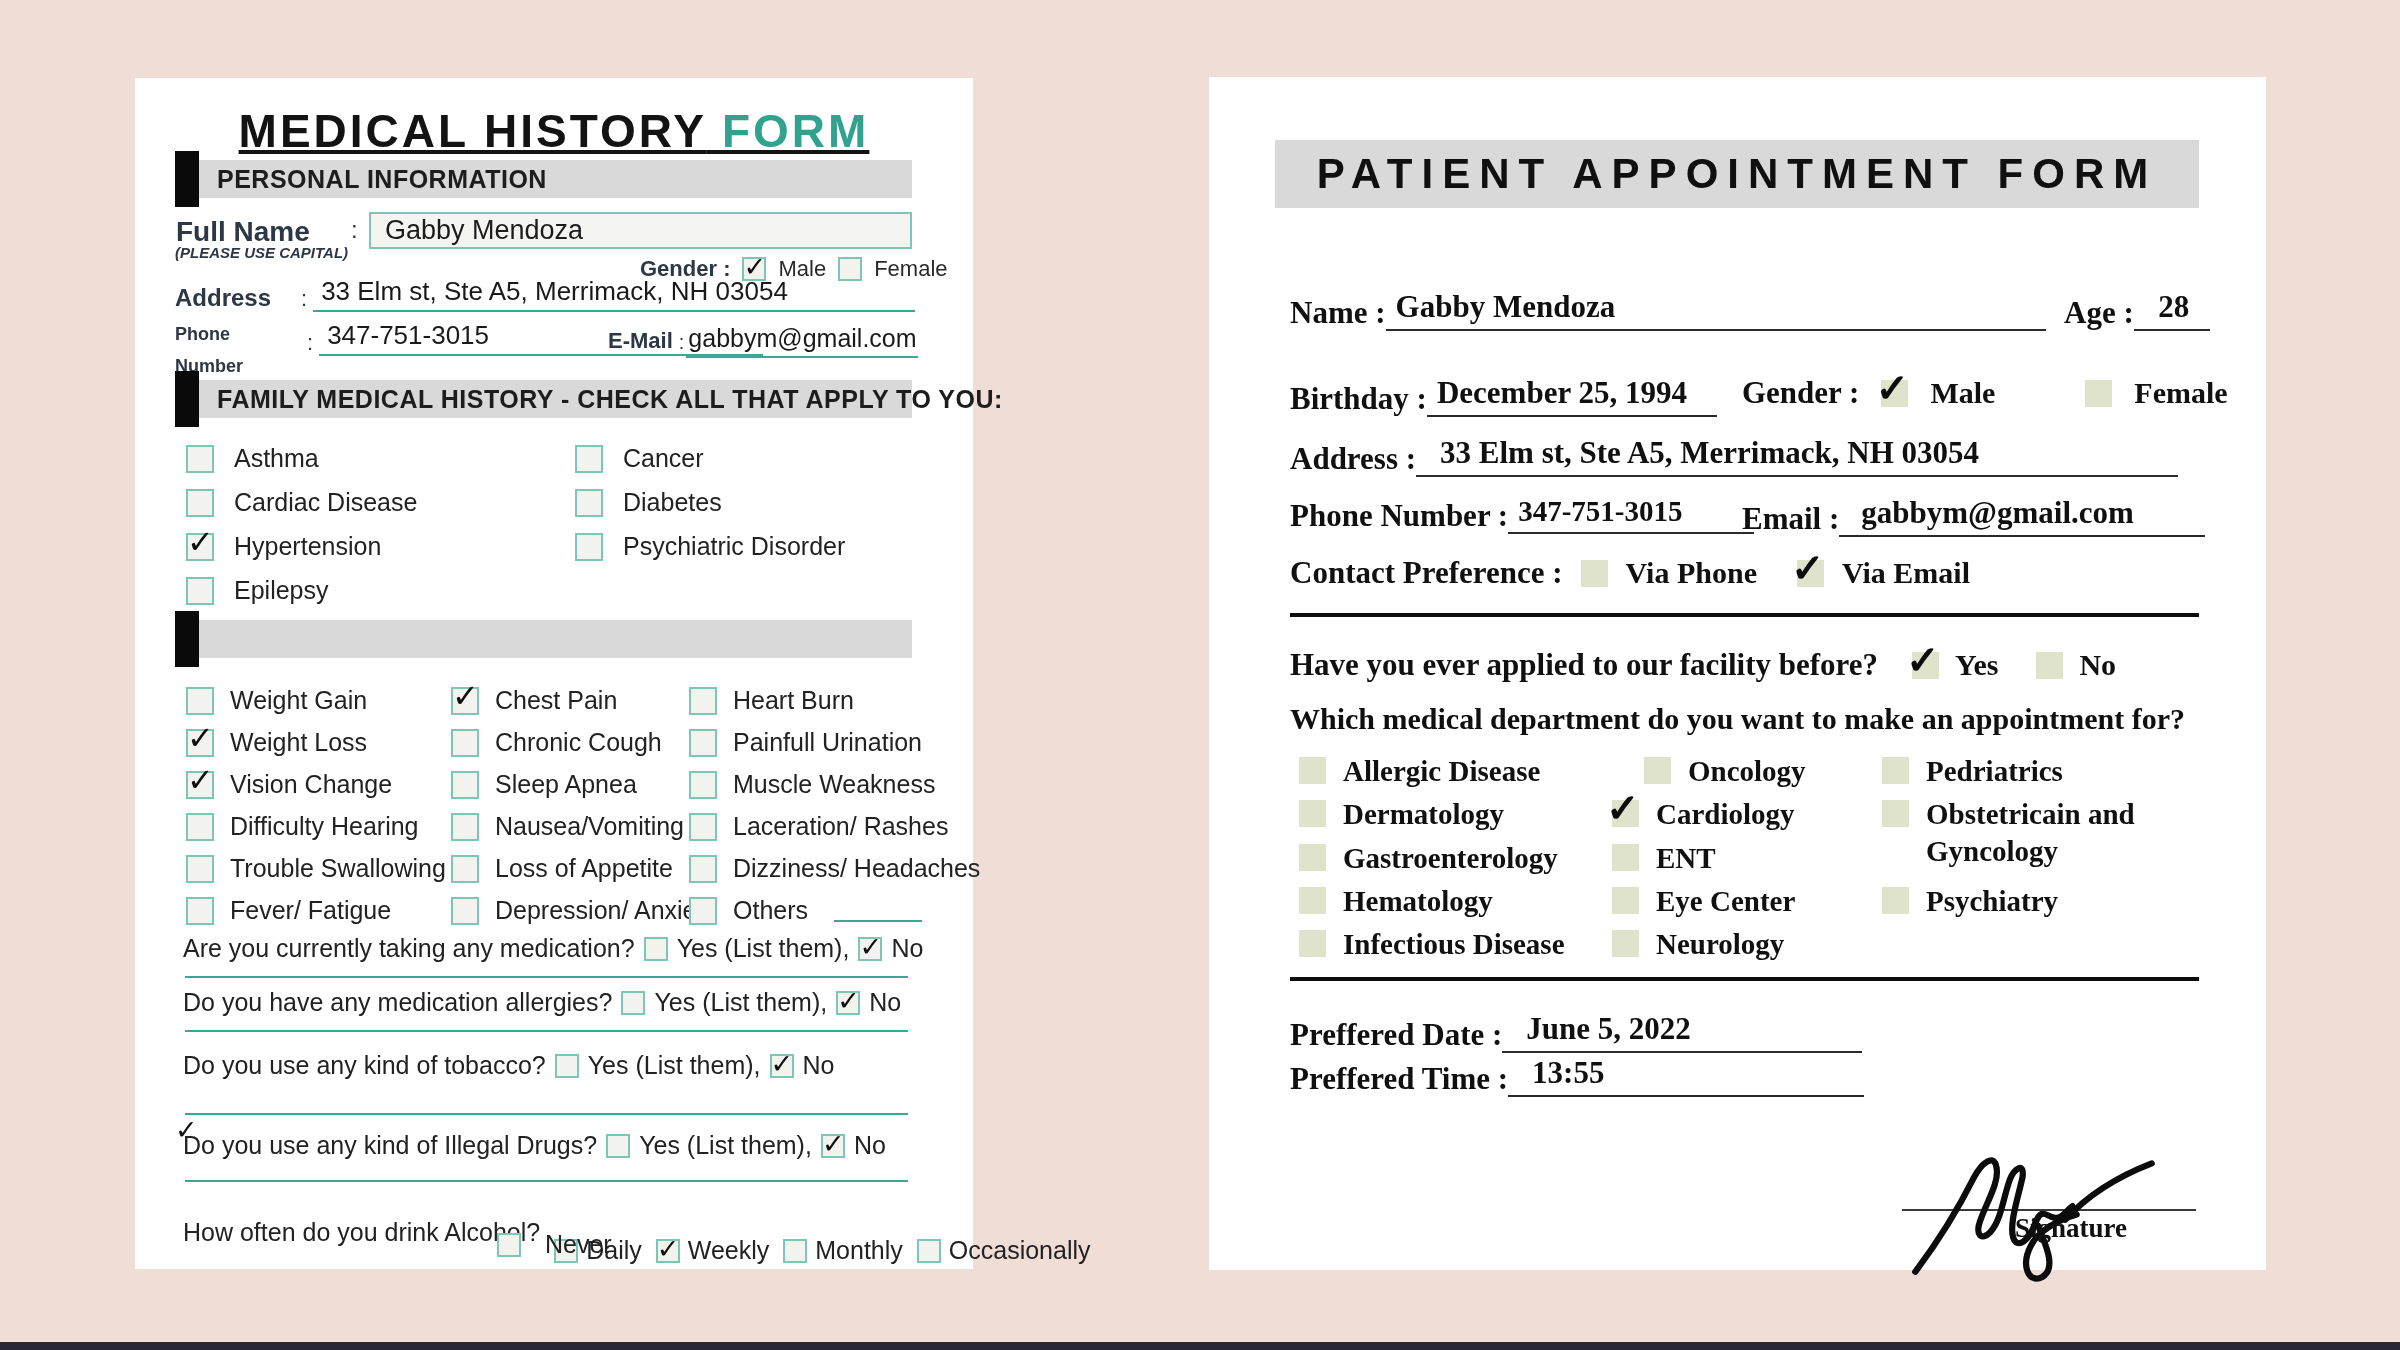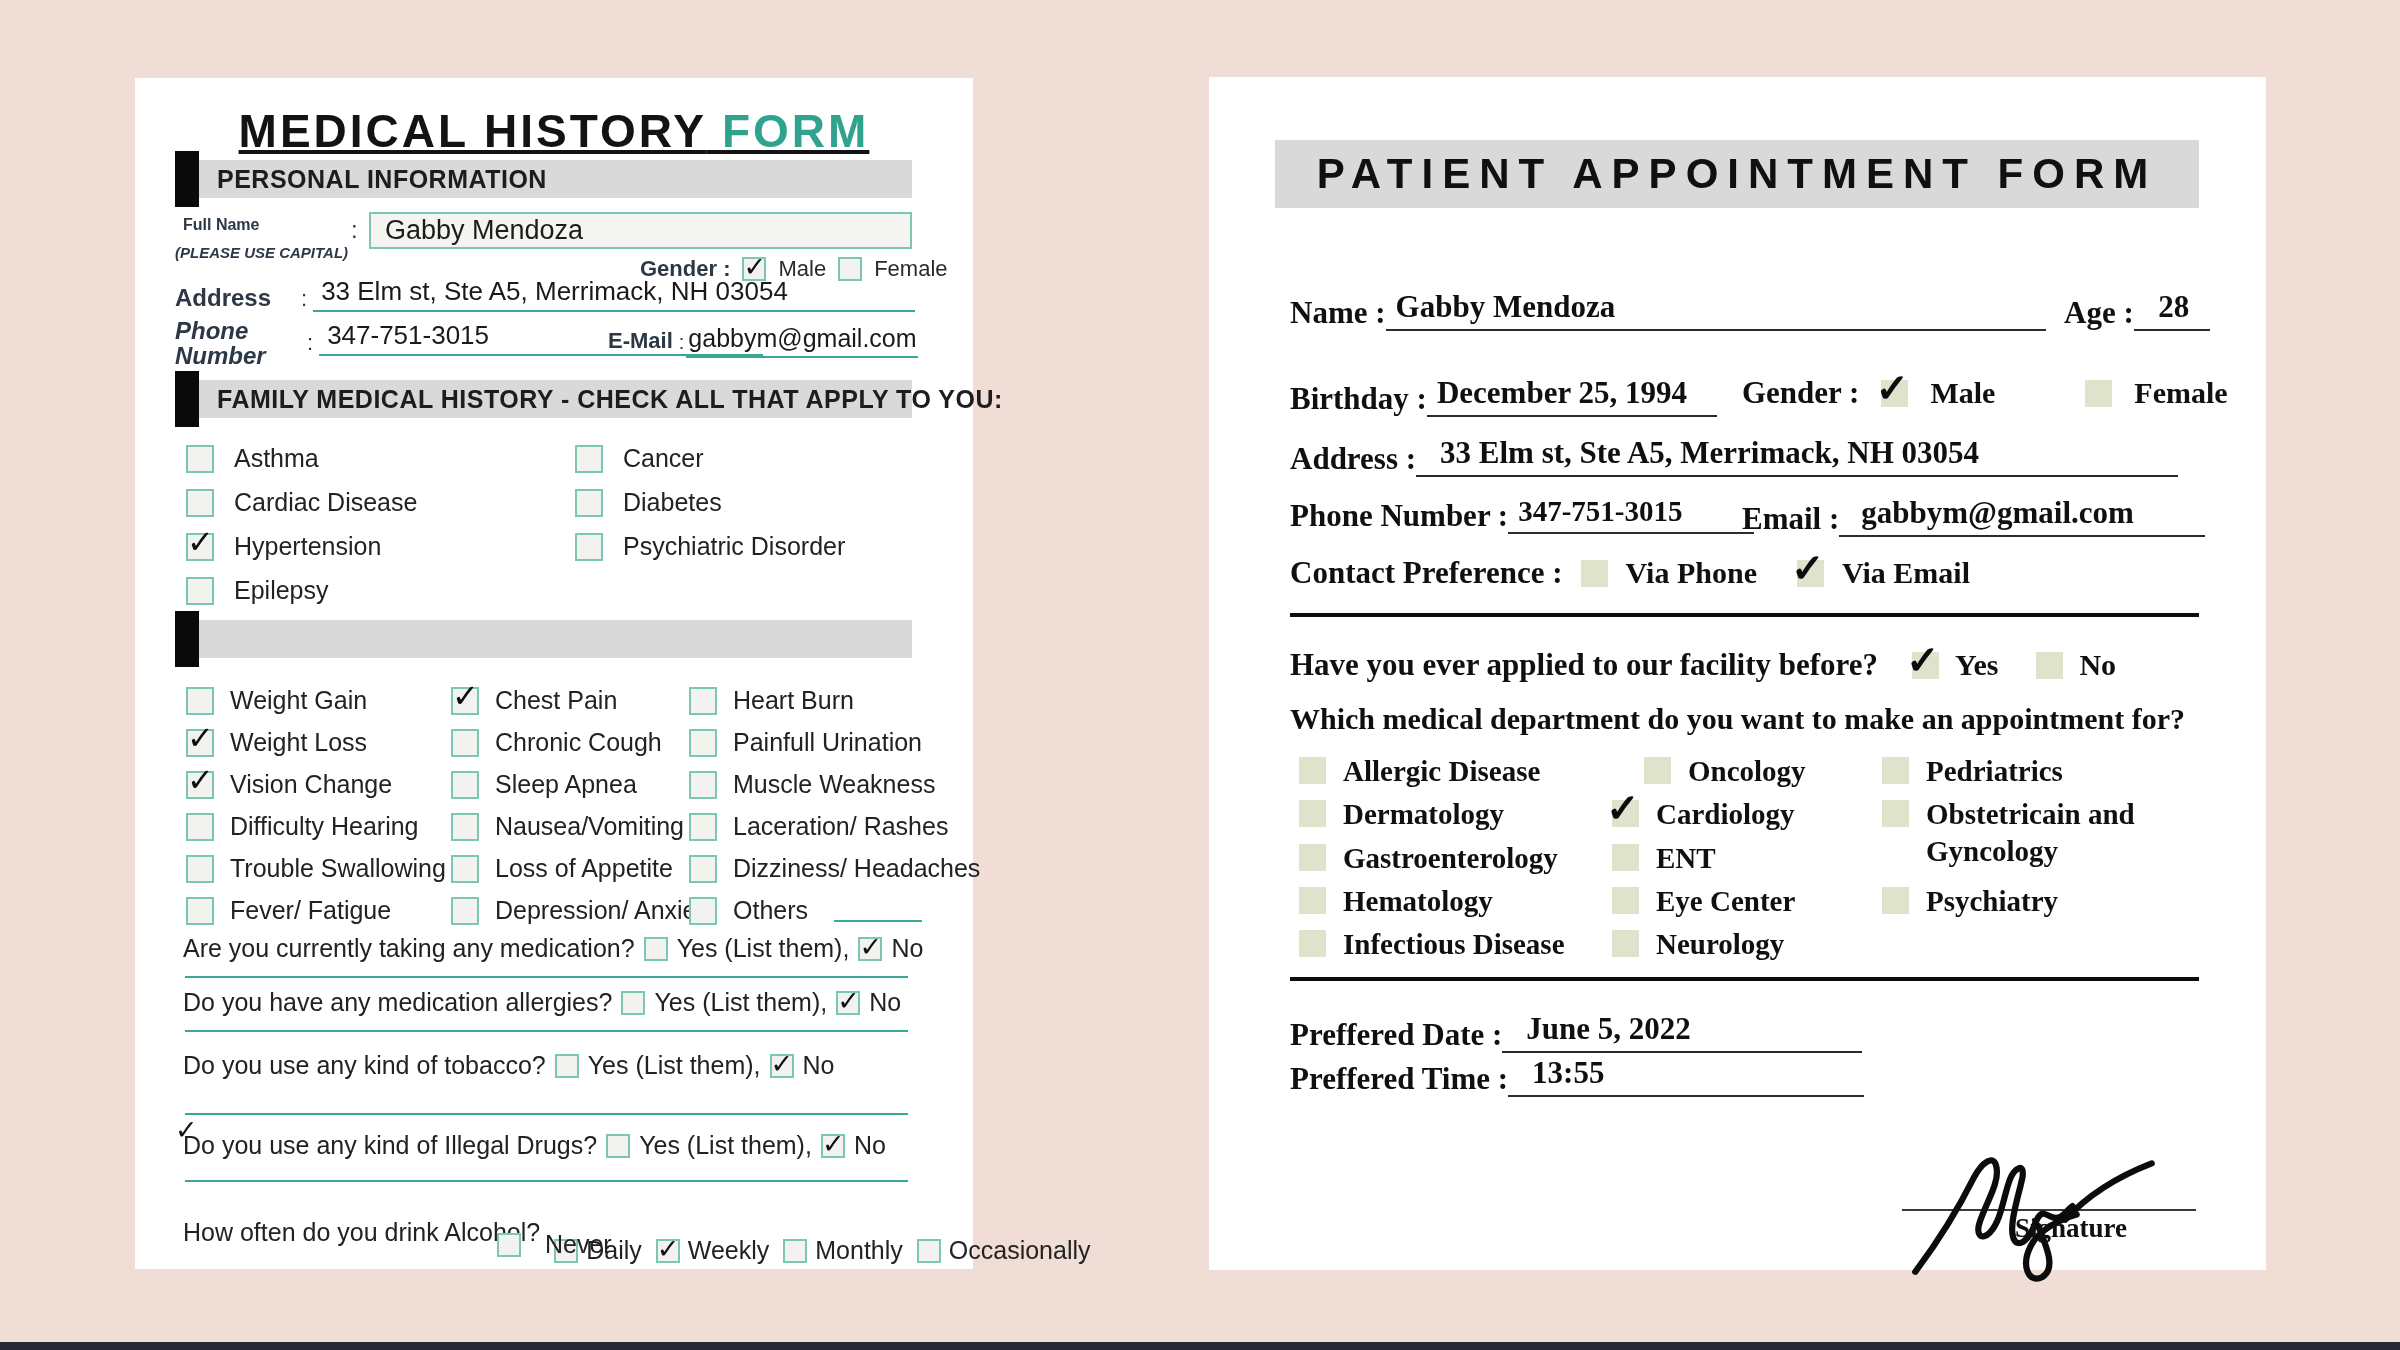--- a/index.html
+++ b/index.html
@@ -29,38 +29,38 @@
     font-size:46px;font-weight:800;letter-spacing:3px;color:#131313;text-decoration:underline;}
   .mh-title .accent{color:var(--teal);}
 
   .banner{position:absolute;left:40px;width:737px;height:38px;background:var(--gray);}
   .banner .tab{position:absolute;left:0;top:-9px;width:24px;height:56px;background:#0a0a0a;}
   .banner .btxt{position:absolute;left:42px;top:5px;font-size:25px;font-weight:600;
     letter-spacing:0.5px;color:#1d1d1d;white-space:nowrap;}
 
   .lbl{font-weight:700;color:var(--slate);}
   .fullname-row{position:absolute;left:40px;top:134px;width:757px;}
-  .fullname-lbl{position:absolute;left:8px;top:4px;font-size:16px;}
+  .fullname-lbl{position:absolute;left:1px;top:4px;font-size:28px;}
   .fullname-note{position:absolute;left:0;top:32px;font-size:15px;font-style:italic;font-weight:700;color:var(--slate);}
   .fn-colon{position:absolute;left:176px;top:4px;font-size:24px;color:var(--slate);}
   .fullname-input{position:absolute;left:194px;top:0;width:543px;height:37px;
     border:2px solid var(--teal-border);background:#f4f4f1;font-size:27px;color:#1c1c1c;
     padding:0 0 0 14px;font-family:"Liberation Sans",sans-serif;outline:none;}
 
   .gender-row-l{position:absolute;left:505px;top:178px;display:flex;align-items:center;gap:12px;}
   .gender-row-l .glbl{font-size:22px;font-weight:700;color:var(--slate);}
   .gender-row-l .opt-lbl{font-size:22px;color:#2a2a2a;}
 
   .line-row{position:absolute;left:40px;display:flex;align-items:flex-end;}
   .line-row .llbl{font-size:24px;font-weight:700;color:var(--slate);}
   .line-row .colon{font-size:22px;color:var(--slate);margin:0 6px 0 6px;}
   .fill-line{border-bottom:2px solid var(--teal-line);font-size:26px;color:#1a1a1a;
     padding:0 4px 3px 8px;white-space:nowrap;}
 
-  .phone-lbl{position:absolute;left:40px;top:240px;font-size:24px;font-weight:700;color:var(--slate);line-height:25px;width:120px;font-style:italic;}
+  .phone-lbl{position:absolute;left:40px;top:240px;font-size:18px;font-weight:700;color:var(--slate);line-height:32px;width:120px;}
   .email-grp{position:absolute;left:473px;top:246px;display:flex;align-items:flex-end;}
   .email-grp .llbl{font-size:22px;font-weight:700;color:var(--slate);padding-bottom:4px;}
 
   .cb{position:relative;display:inline-block;width:28px;height:28px;background:var(--cbbg);
     border:2px solid var(--teal-border);flex:none;}
   .cb .tick{display:none;position:absolute;left:-1px;top:-9px;font-size:32px;line-height:32px;
     color:#0e0e0e;font-family:"DejaVu Sans",sans-serif;}
   .cb.on .tick{display:block;}
   .cb.small{width:24px;height:24px;}
   .cb.small .tick{font-size:27px;top:-8px;left:-1px;}

